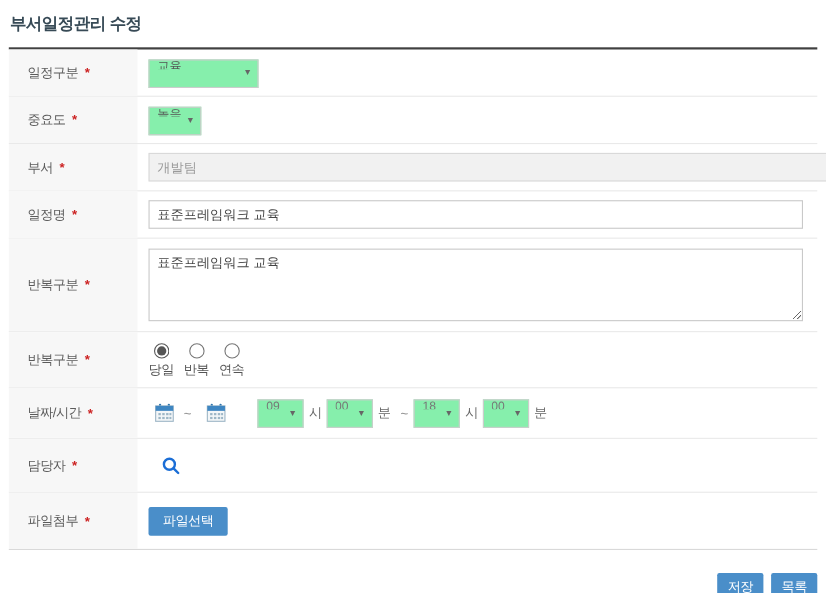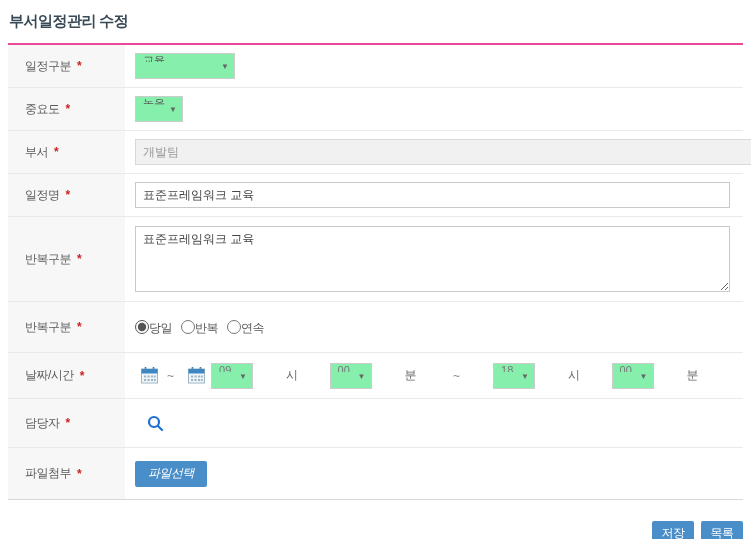--- a/index.html
+++ b/index.html
@@ -10,25 +10,24 @@
     font-size: 12px;
     color: #555;
   }
   .wrap { padding: 10px 8px 0 8px; }
   .page-title {
     font-size: 15px;
     font-weight: bold;
     color: #374a56;
     padding: 2px 0 12px 1px;
     letter-spacing: -0.5px;
-    font-family: Liberation Serif, serif;
   }
   .form-table {
     width: 735px;
-    border-top: 2px solid #ec4899;
+    border-top: 2px solid #404040;
     border-bottom: 1px solid #d9d9d9;
   }
   .row {
     display: flex;
     align-items: stretch;
     border-bottom: 1px solid #e9e9e9;
   }
   .row:last-child { border-bottom: none; }
   .cell-label {
     width: 117px;
@@ -126,21 +125,21 @@
     margin-left: 5px;
     display: inline-flex; align-items: center;
     padding: 0;
   }
   .tilde { color: #888; margin: 0 8px; }
   .unit { color: #666; margin: 0 4px 0 5px; letter-spacing: -0.5px; }
 
   
   .radio-group { display: flex; gap: 9px; padding-top: 2px; }
   .radio-item {
-    display: flex; flex-direction: row;
+    display: flex; flex-direction: column;
     align-items: center;
     color: #555;
     letter-spacing: -0.5px;
   }
   .radio-item input[type="radio"] {
     width: 14px; height: 14px;
     margin: 0 0 2px 0;
     accent-color: #555;
   }
 
@@ -150,30 +149,30 @@
     color: #ffffff;
     border: none;
     font-family: inherit;
     font-size: 12px;
     height: 25px;
     padding: 0 12px;
     cursor: pointer;
     border-radius: 2px;
     letter-spacing: -0.5px;
   }
-  .file-btn { height: 26px; padding: 0 13px; font-style: italic; }
+  .file-btn { height: 26px; padding: 0 13px; }
   .footer-actions {
     width: 735px;
     display: flex;
     justify-content: flex-end;
     gap: 7px;
     margin-top: 21px;
   }
   .footer-actions .btn-blue { width: 42px; padding: 0; }
-  .time-group { display: flex; align-items: center; margin-left: 5px; gap: 28px; }
+  .time-group { display: flex; align-items: center; margin-left: 28px; }
 </style>
 </head>
 <body>
 
 <div class="wrap">
 
   <div class="page-title">부서일정관리 수정</div>
 
   <div class="form-table">
 

